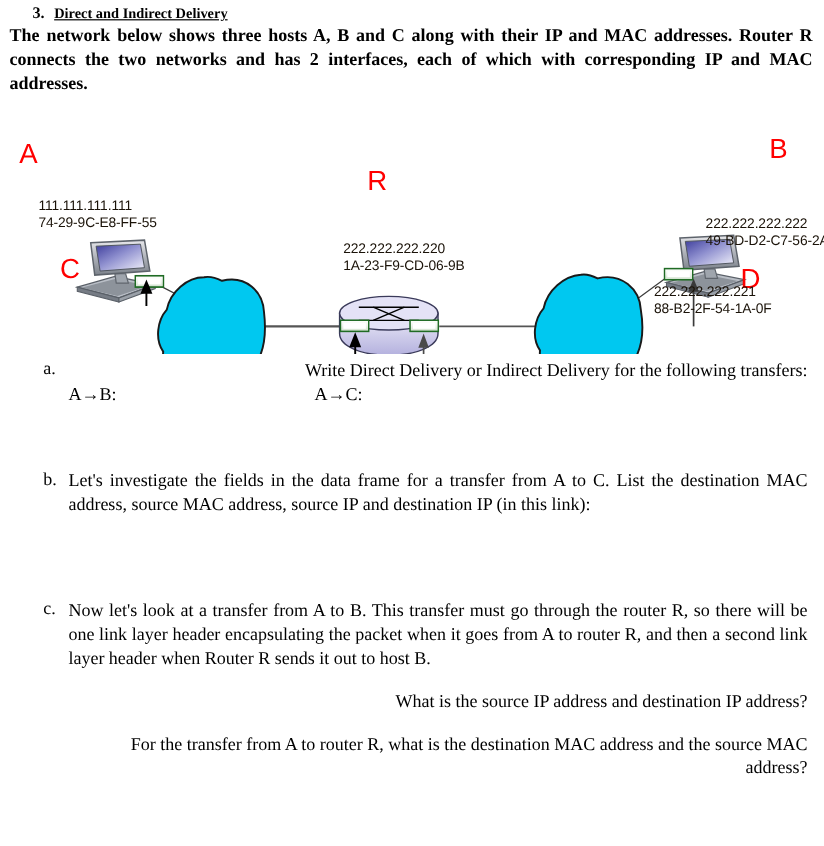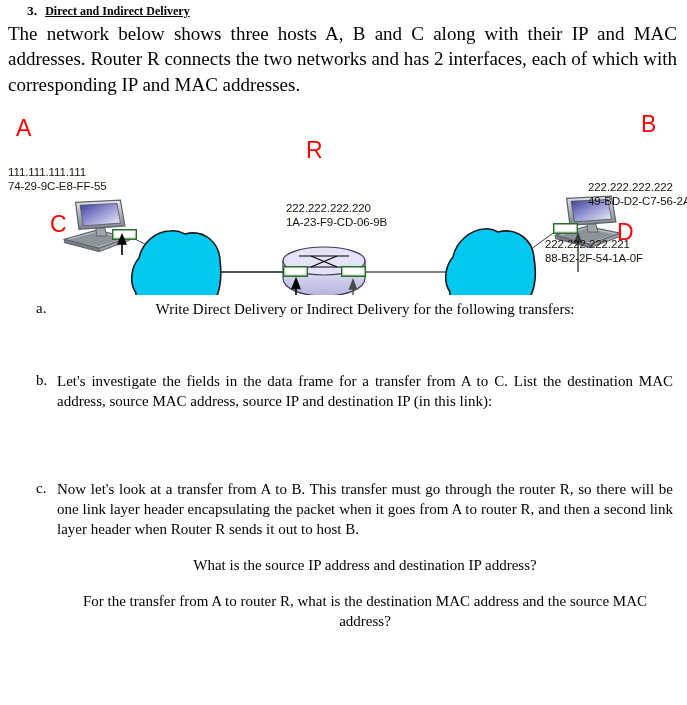--- a/index.html
+++ b/index.html
@@ -33,24 +33,25 @@
     font-weight: bold;
     margin-right: 8px;
   }
   .q-title {
     font-size: 12px;
     font-weight: bold;
     text-decoration: underline;
   }
   .intro {
     margin: 2px 10px 0 8px;
-    font-size: 19px;
+    font-size: 15px;
     line-height: 1.33;
     text-align: justify;
     text-justify: inter-word;
+    font-weight: bold;
   }
 
   
   #diagram {
     position: absolute;
     left: 0;
     top: 95px;
     width: 687px;
     height: 200px;
   }
@@ -91,21 +92,21 @@
     position: absolute;
     left: 36px;
     top: 0;
     font-size: 15px;
   }
   .qbody {
     line-height: 1.33;
     text-align: justify;
     text-justify: inter-word;
   }
-  .qbody.nojust { text-align: center; }
+  .qbody.nojust { text-align: right; }
   .sub-line {
     display: flex;
     line-height: 1.33;
   }
   .sub-line .c1 { width: 205px; }
   .gap-md { height: 52px; }
   .gap-lg { height: 68px; }
   .para-gap { height: 16px; }
 </style>
 </head>
@@ -264,21 +265,21 @@
       <polygon points="540,235 536.6,243.5 543.4,243.5"></polygon>
     </g>
   </svg>
 
   <span class="bigletter" style="left:16px; top:22px;">A</span>
   <span class="bigletter" style="left:50px; top:118px;">C</span>
   <span class="bigletter" style="left:306px; top:44px;">R</span>
   <span class="bigletter" style="left:641px; top:18px;">B</span>
   <span class="bigletter" style="left:617px; top:126px;">D</span>
 
-  <div class="netlabel" style="left:8px; top:70px;">
+  <div class="netlabel" style="left:32px; top:70px;">
     <div>111.111.111.111</div>
     <div>74-29-9C-E8-FF-55</div>
   </div>
 
 
   <div class="netlabel" style="left:286px; top:106px;">
     <div>222.222.222.220</div>
     <div>1A-23-F9-CD-06-9B</div>
   </div>
 
@@ -292,20 +293,24 @@
     <div>222.222.222.221</div>
     <div>88-B2-2F-54-1A-0F</div>
   </div>
 </div>
 
 <div id="questions">
 
   <div class="qitem">
     <span class="qmarker">a.</span>
     <div class="qbody nojust">Write Direct Delivery or Indirect Delivery for the following transfers:</div>
+    <div class="sub-line">
+      <span class="c1">A→B:</span>
+      <span>A→C:</span>
+    </div>
   </div>
 
   <div class="gap-md"></div>
 
   <div class="qitem">
     <span class="qmarker">b.</span>
     <div class="qbody">Let's investigate the fields in the data frame for a transfer from A to C.  List the destination MAC address, source MAC address, source IP and destination IP (in this link):</div>
   </div>
 
   <div class="gap-lg"></div>

